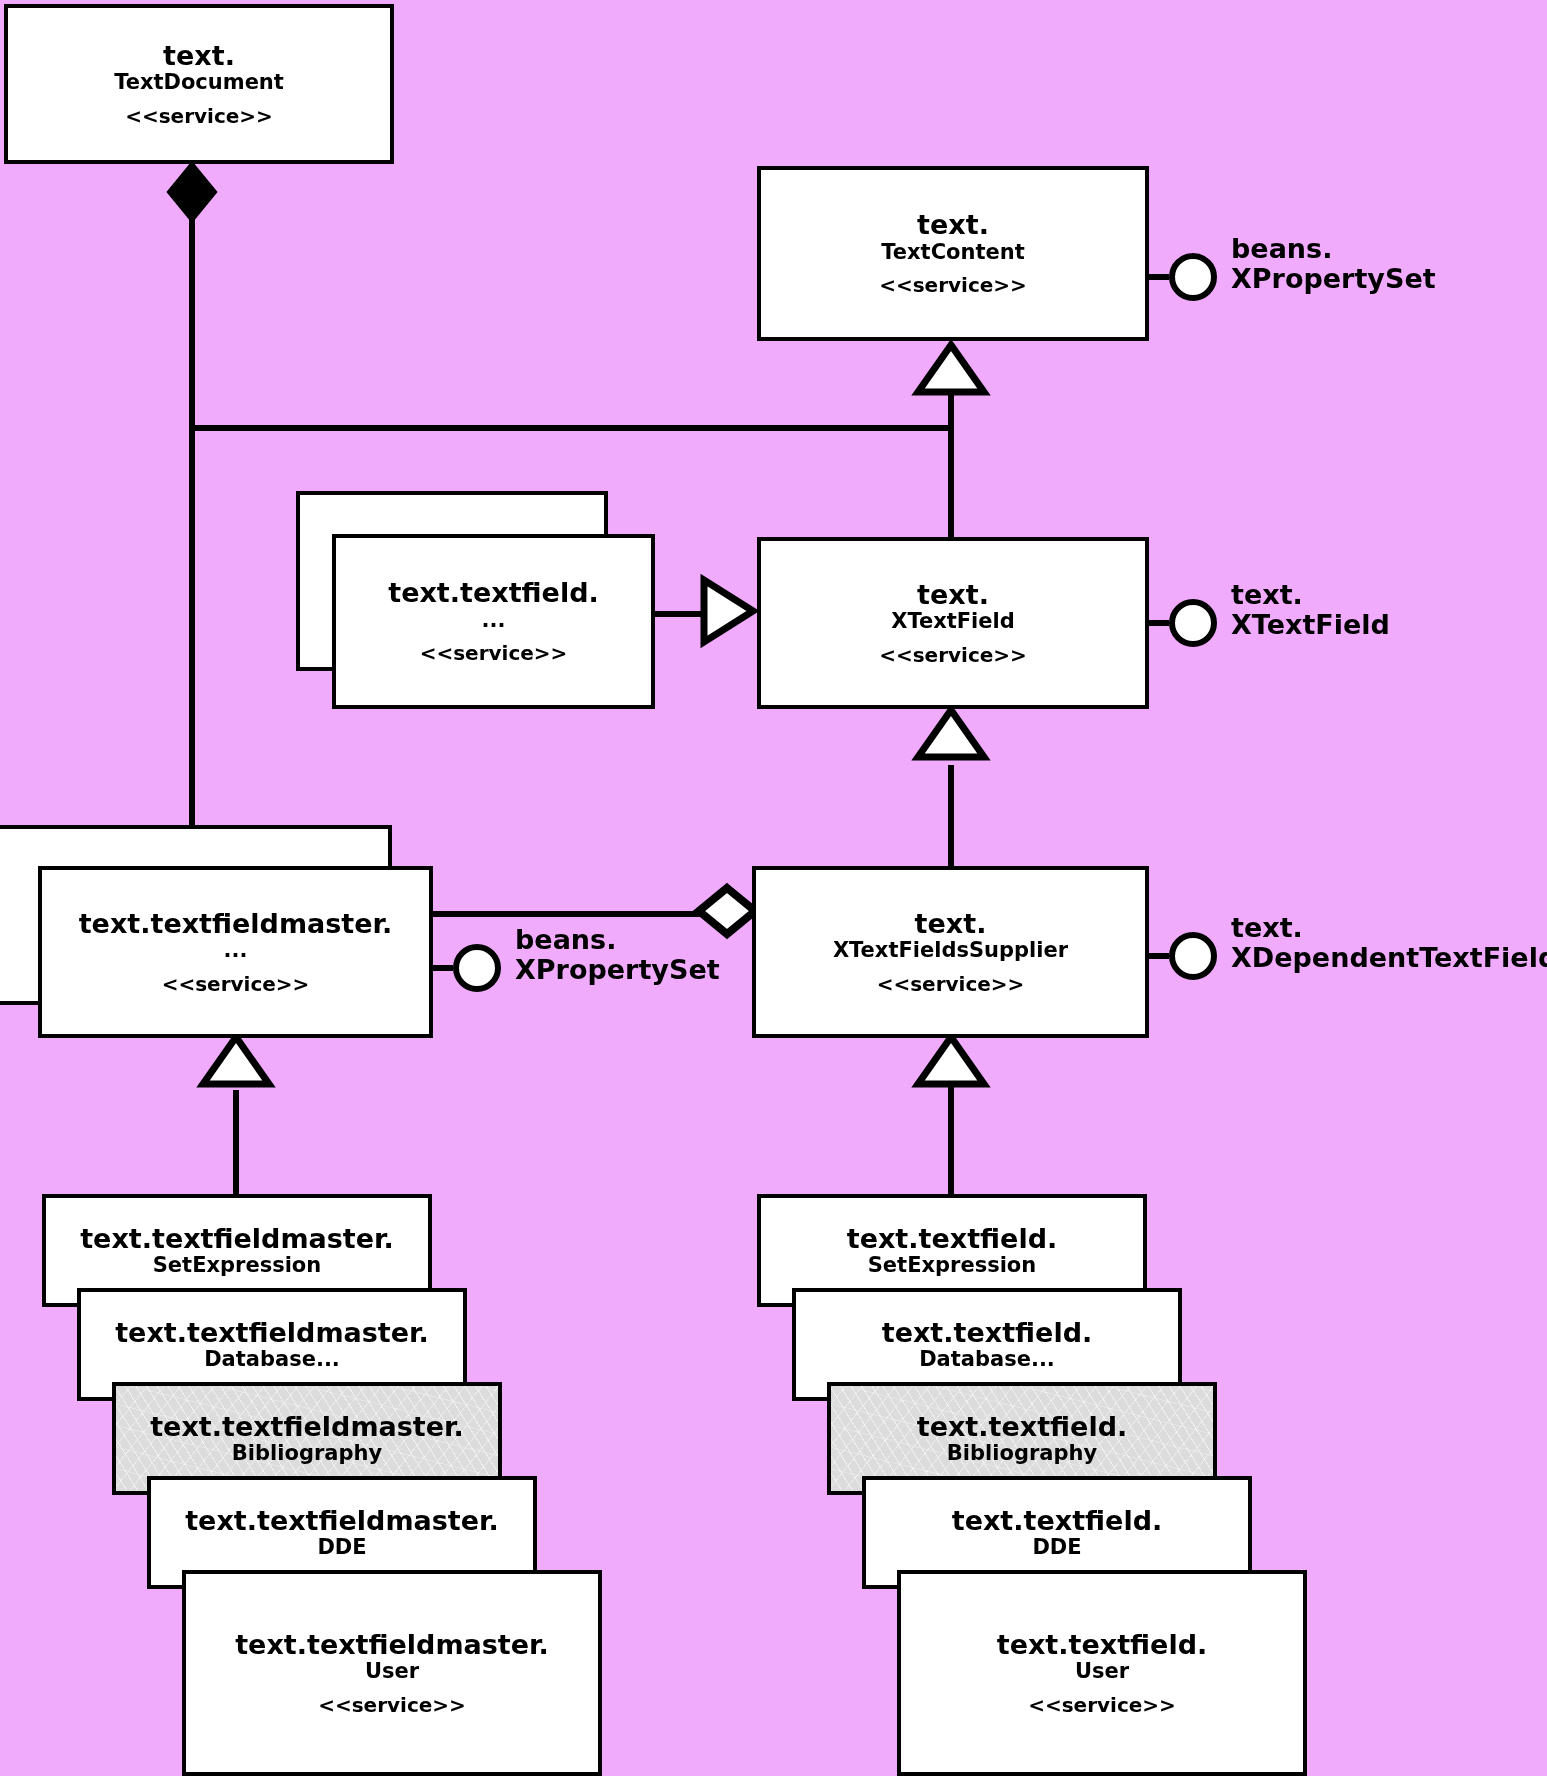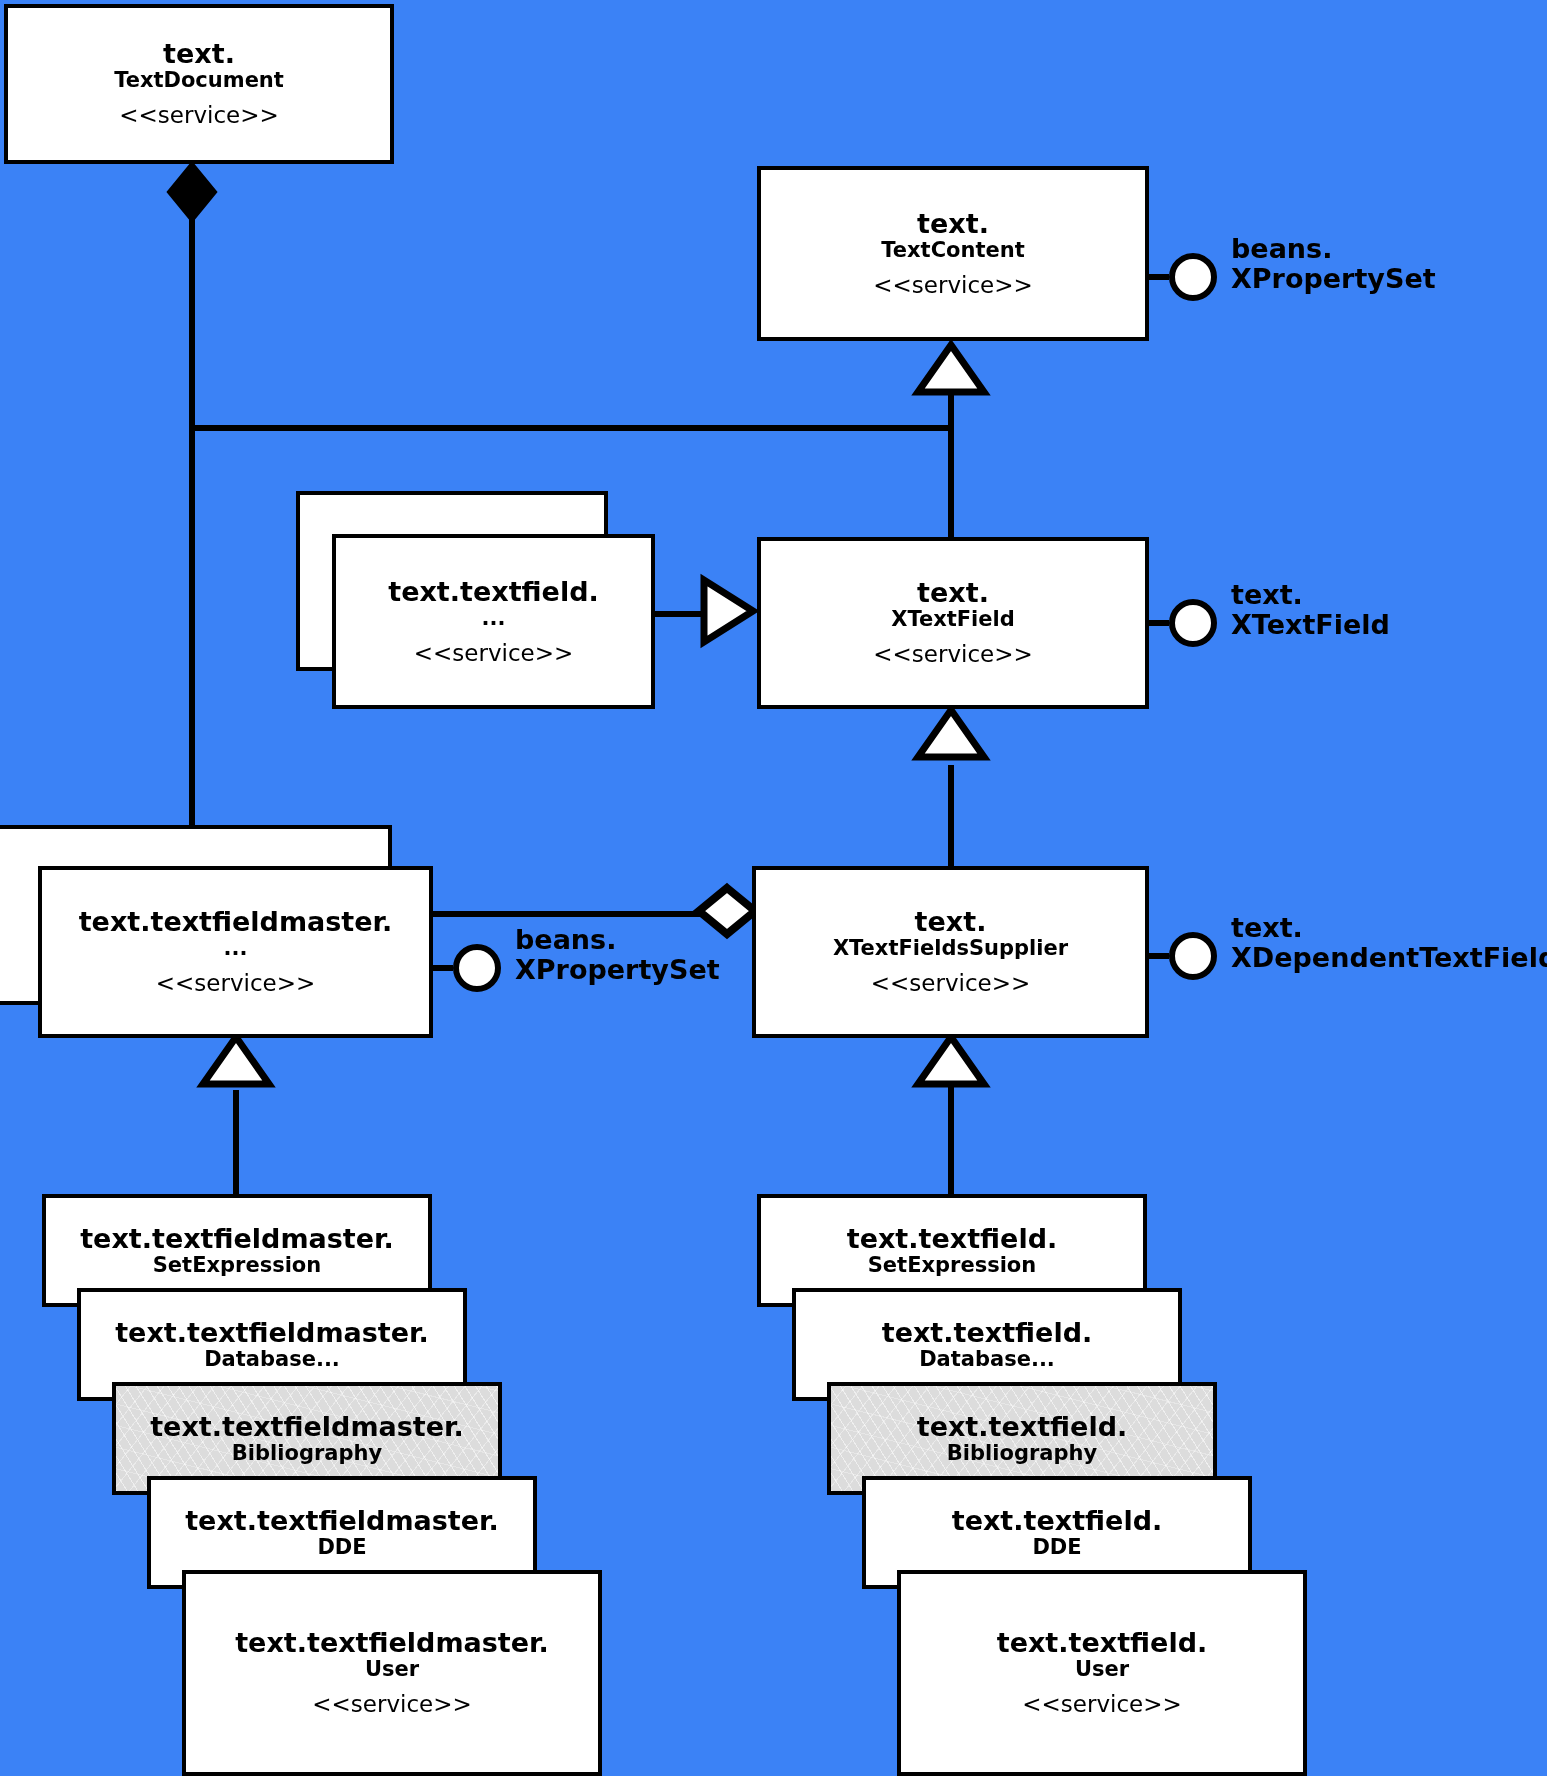--- a/index.html
+++ b/index.html
@@ -1,35 +1,35 @@
 <!DOCTYPE html>
 <html><head>
 <meta charset="utf-8">
 <title>UML Diagram</title>
 <style>
   html,body{margin:0;padding:0;background:#ffffff;}
   body{font-family:"DejaVu Sans","Liberation Sans",sans-serif;}
-  #stage{position:relative;width:1547px;height:1776px;background:#3b82f6;overflow:hidden;}
+  #stage{position:relative;width:1547px;height:1776px;background:#f0abfc;overflow:hidden;}
 
   
   .node{
     position:absolute;
     box-sizing:border-box;
     border:4px solid #000;
     background:#ffffff;
     display:flex;
     flex-direction:column;
     align-items:center;
     justify-content:center;
     text-align:center;
     line-height:1.12;
   }
   .node .ns{font-weight:bold;font-size:27px;color:#000;white-space:nowrap;}
   .node .cls{font-weight:bold;font-size:21px;color:#000;white-space:nowrap;}
-  .node .stereo{font-weight:normal;font-size:23px;color:#000;margin-top:10px;white-space:nowrap;}
+  .node .stereo{font-weight:bold;font-size:20px;color:#000;margin-top:10px;white-space:nowrap;}
   .node.ghost{background:#ffffff;}
   .node.highlight{
      background:#dcdcdc;
      background-image:
        repeating-linear-gradient(58deg, rgba(255,255,255,.55) 0 1px, rgba(0,0,0,0) 1px 9px),
        repeating-linear-gradient(-51deg, rgba(255,255,255,.40) 0 1px, rgba(0,0,0,0) 1px 13px),
        repeating-linear-gradient(14deg, rgba(255,255,255,.30) 0 1px, rgba(0,0,0,0) 1px 21px);
   }
 
   

